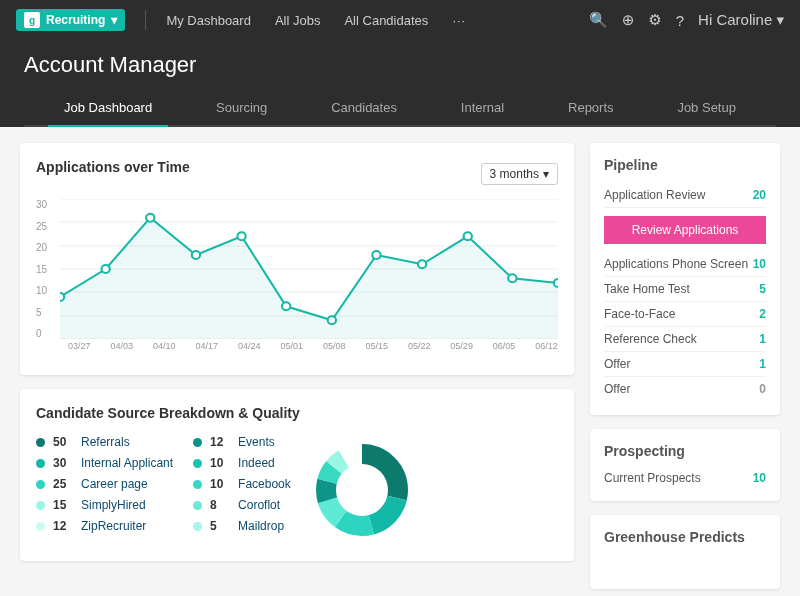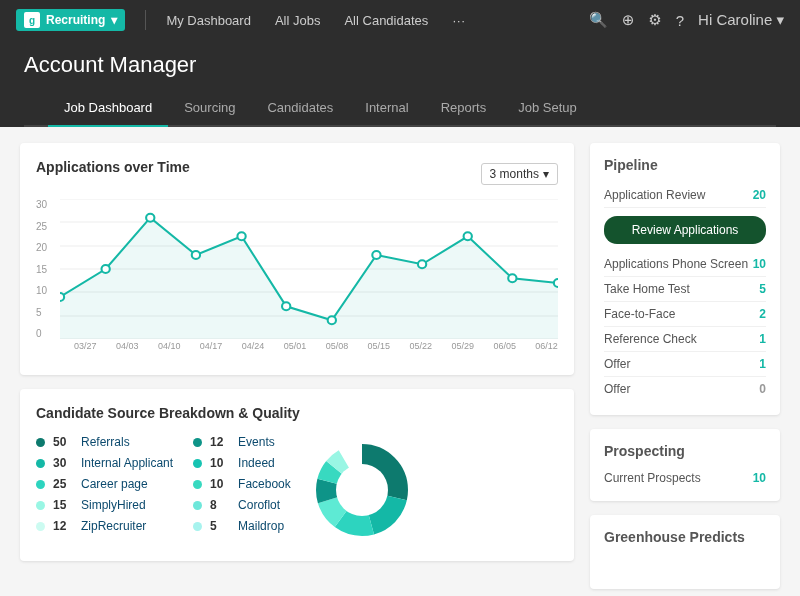--- a/index.html
+++ b/index.html
@@ -42,20 +42,21 @@
     .page-title {
       font-size: 22px; font-weight: 400; color: white; margin-bottom: 12px;
     }
 
     
     .tab-bar {
       display: flex; gap: 0;
       background: #2d2d2d;
       padding: 0 24px;
       border-bottom: 2px solid #444;
+      justify-content: space-between;
     }
     .tab-item {
       padding: 10px 16px; color: #aaa; cursor: pointer; font-size: 13px;
       border-bottom: 2px solid transparent; margin-bottom: -2px;
     }
     .tab-item.active { color: white; border-bottom-color: #14b8a6; }
 
     
     .main-content {
       display: flex; gap: 16px; padding: 16px 20px;
@@ -90,21 +91,21 @@
     
     .y-labels {
       position: absolute; left: 0; top: 0; bottom: 20px;
       display: flex; flex-direction: column; justify-content: space-between;
       font-size: 10px; color: #999; width: 22px;
     }
     .chart-area {
       position: absolute; left: 24px; right: 0; top: 0; bottom: 20px;
     }
     .x-labels {
-      position: absolute; left: 38px; right: 0; bottom: 0; height: 18px;
+      position: absolute; left: 32px; right: 0; bottom: 0; height: 18px;
       display: flex; justify-content: space-between;
       font-size: 9px; color: #999;
     }
     .x-labels span { text-align: center; }
 
     
     .source-grid { display: flex; gap: 16px; }
     .source-col { display: flex; flex-direction: column; gap: 7px; }
     .source-item { display: flex; align-items: center; gap: 8px; font-size: 12px; }
     .source-dot { width: 9px; height: 9px; border-radius: 50%; flex-shrink: 0; }
@@ -117,21 +118,21 @@
 
     
     .section-title { font-size: 14px; font-weight: 600; color: #555; margin-bottom: 10px; }
     .pipeline-row { display: flex; justify-content: space-between; align-items: center; padding: 5px 0; border-bottom: 1px solid #f0f0f0; font-size: 12px; }
     .pipeline-row:last-child { border-bottom: none; }
     .pipeline-label { color: #555; }
     .pipeline-count { font-weight: 600; color: #14b8a6; }
     .pipeline-count.zero { color: #999; }
 
     .btn-teal {
-      background: #14532d; color: white; border: none; border-radius: 13px;
+      background: #ec4899; color: white; border: none; border-radius: 0;
       padding: 7px 12px; font-size: 12px; cursor: pointer; width: 100%;
       margin: 8px 0; font-weight: 500;
     }
     .btn-outline {
       background: white; color: #555; border: 1px solid #ccc; border-radius: 3px;
       padding: 6px 12px; font-size: 12px; cursor: pointer; width: 100%;
       margin: 6px 0;
     }
 
     .pipeline-section, .prospecting-section, .predicts-section {

